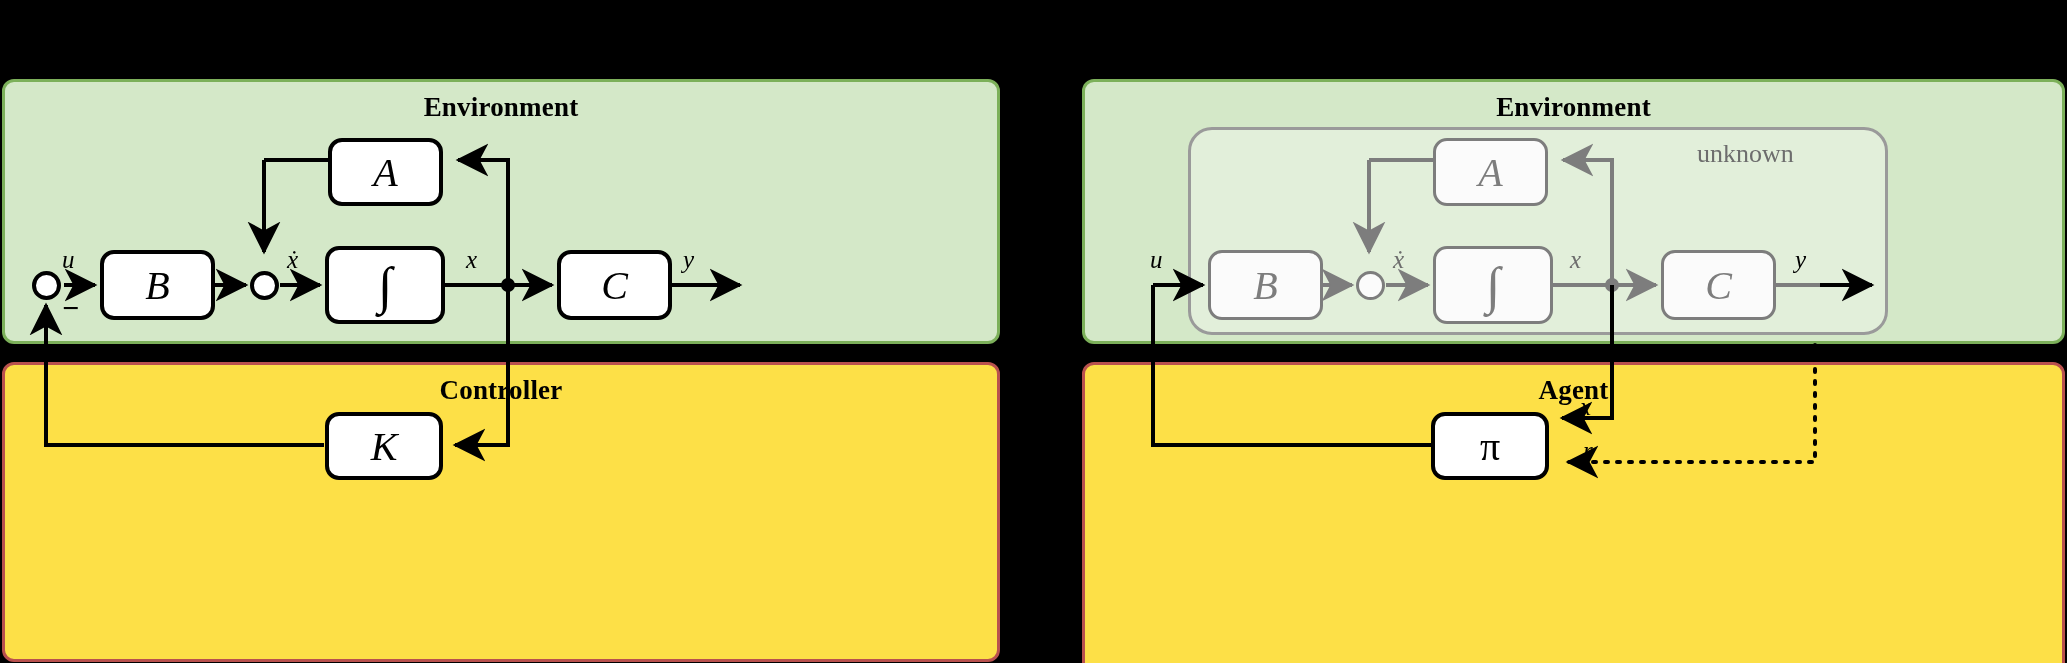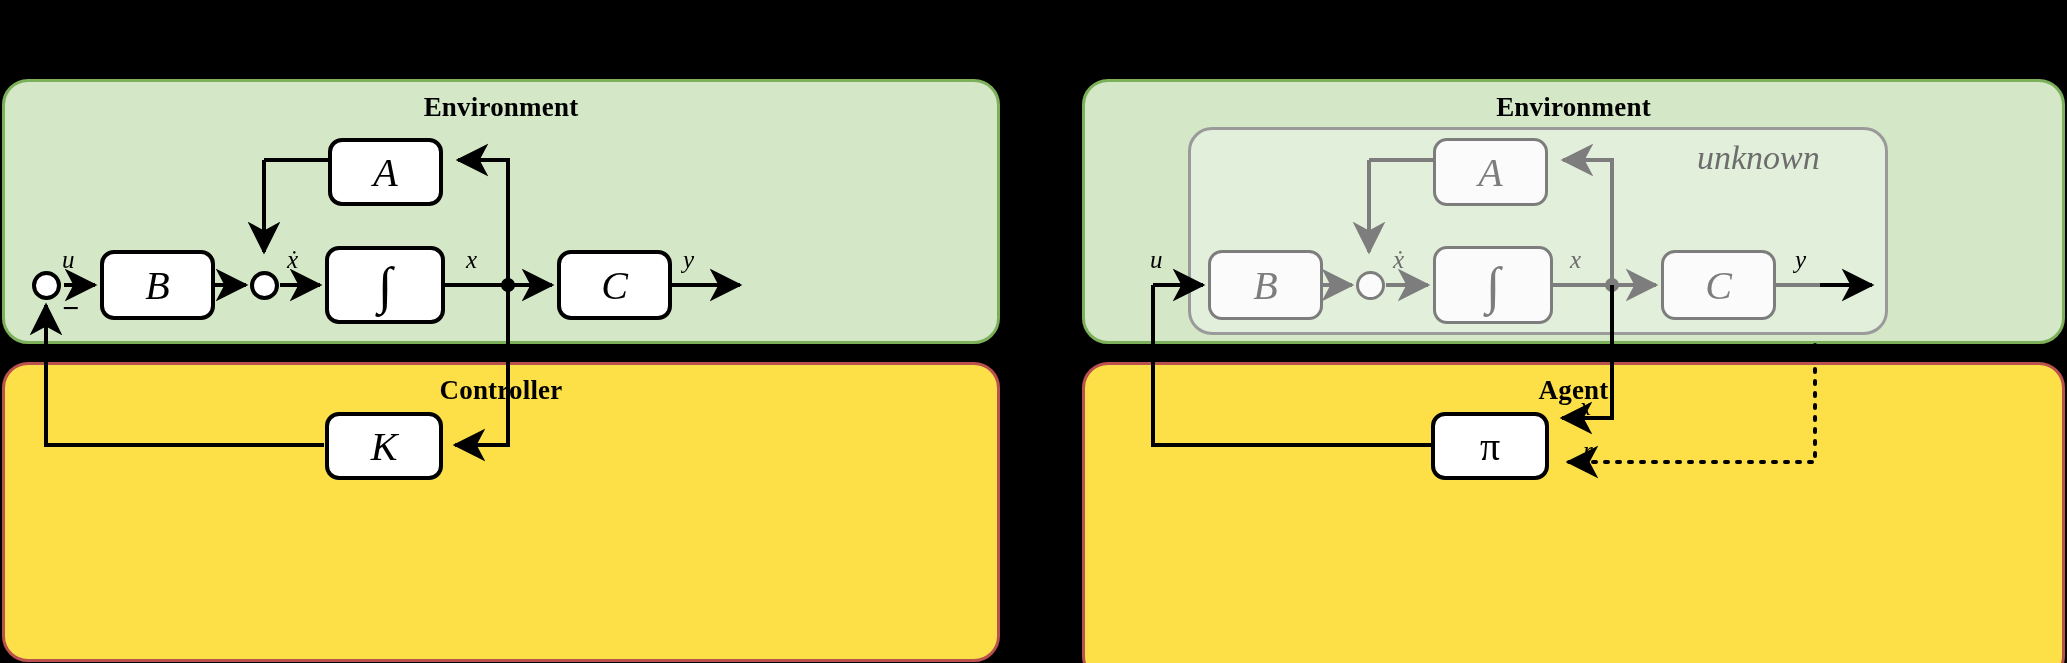--- a/index.html
+++ b/index.html
@@ -1,26 +1,26 @@
 <!DOCTYPE html>
 <html><head>
 <meta charset="utf-8">
 <style>
   html,body{margin:0;padding:0;background:#000;}
   body{width:2067px;height:663px;overflow:hidden;font-family:"Liberation Serif",serif;}
   #stage{position:relative;width:2067px;height:663px;}
-  .panel{position:absolute;border-radius:26px;box-sizing:border-box;}
+  .panel{position:absolute;border-radius:12px;box-sizing:border-box;}
   .panel-green{background:#d4e8c8;border:3px solid #7cb05a;}
   .panel-red{background:#fde047;border:3px solid #b9514e;}
   .panel-title{position:absolute;top:10px;left:0;right:0;text-align:center;
     font-family:"Liberation Serif",serif;font-weight:bold;font-size:27px;color:#000;
     letter-spacing:.2px;}
   .unknown-box{position:absolute;border-radius:24px;box-sizing:border-box;
     background:#e2efda;border:3px solid #9a9a9a;}
-  .unknown-label{position:absolute;font-style:italic;font-size:34px;color:#6d6d6d;
+  .unknown-label{position:absolute;font-size:26px;color:#6d6d6d;
     font-family:"Liberation Serif",serif;}
   .blk{position:absolute;box-sizing:border-box;background:#fff;border:4px solid #000;
     border-radius:14px;display:flex;align-items:center;justify-content:center;
     font-family:"Liberation Serif",serif;font-style:italic;font-size:40px;color:#000;}
   .blk.gray{border-color:#7d7d7d;color:#7d7d7d;background:#fbfbfb;border-width:3px;}
   .blk.integ{font-size:52px;}
   .blk.pi{font-style:normal;font-size:40px;}
   .sumnode{position:absolute;box-sizing:border-box;background:#fff;border:4px solid #000;
     border-radius:50%;}
   .sumnode.gray{border-color:#7d7d7d;border-width:3px;background:#fbfbfb;}

